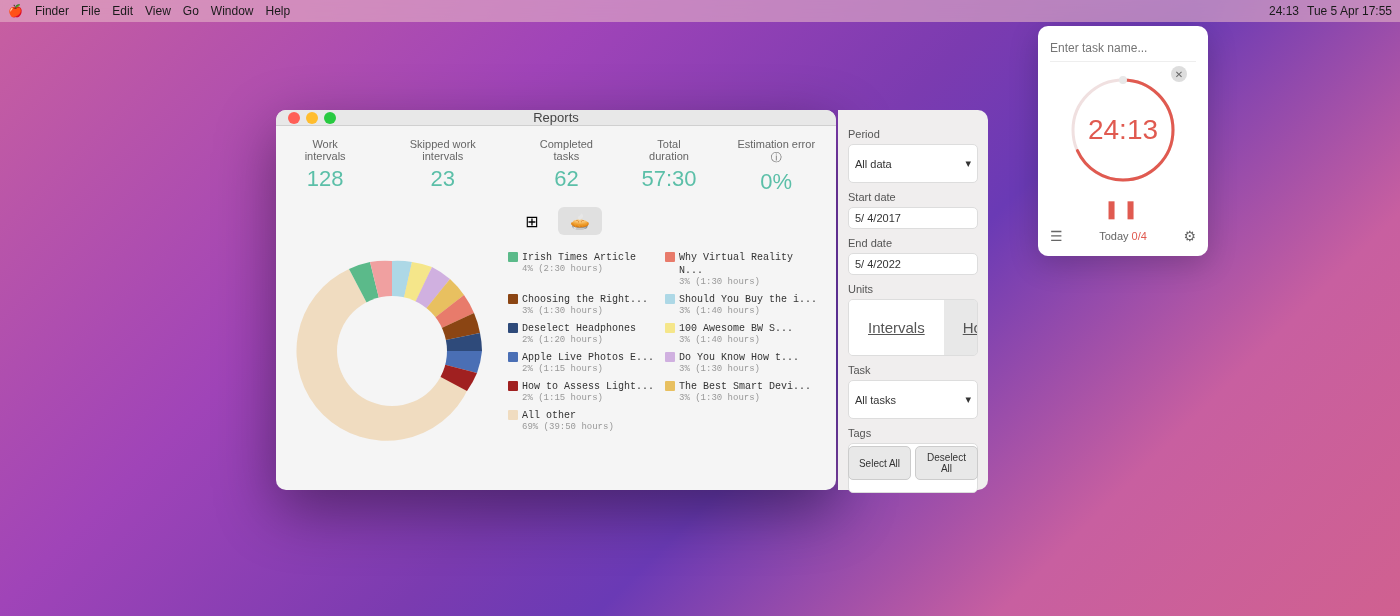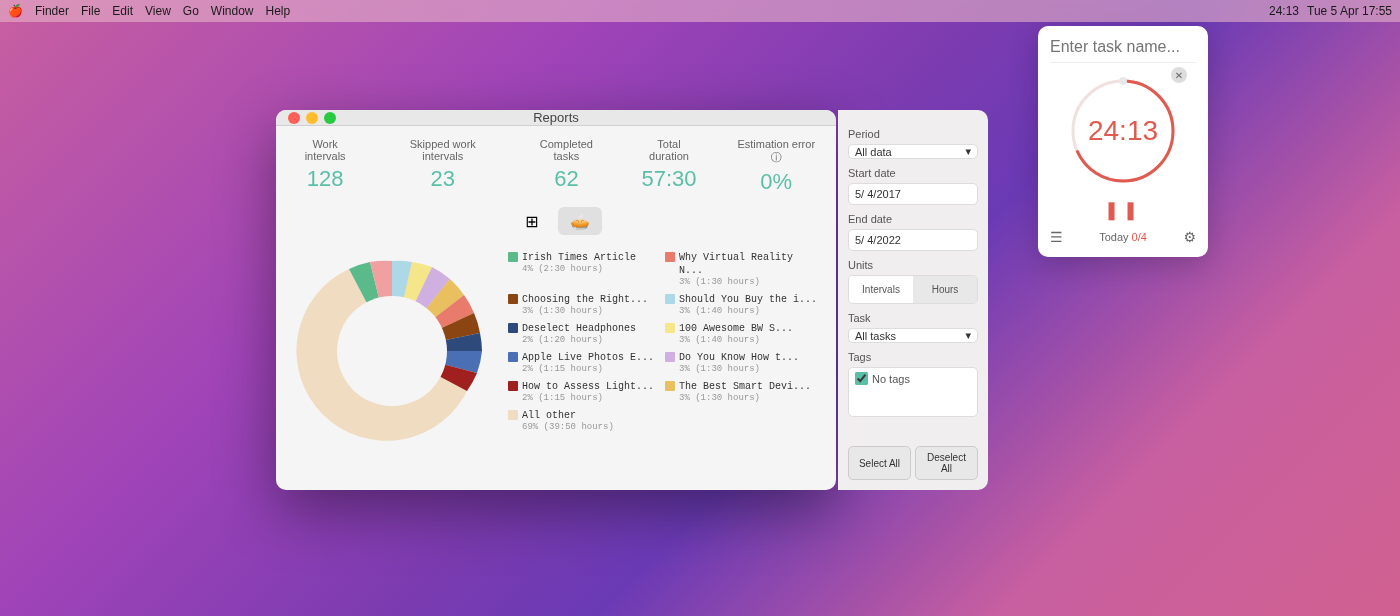--- a/index.html
+++ b/index.html
@@ -148,21 +148,21 @@
       border-radius: 10px;
       box-shadow: 0 8px 30px rgba(0,0,0,0.2);
       padding: 12px;
       z-index: 50;
     }
     .timer-input {
       width: 100%;
       border: none;
       border-bottom: 1px solid #eee;
       outline: none;
-      font-size: 16px;
+      font-size: 12px;
       color: #bbb;
       padding-bottom: 6px;
       margin-bottom: 8px;
       background: transparent;
     }
     .timer-circle-container {
       position: relative;
       width: 120px;
       height: 120px;
       margin: 0 auto 8px;
@@ -214,21 +214,21 @@
       background: #f0eeee;
       border-radius: 0 10px 10px 0;
       padding: 10px;
     }
     .field-label { font-size: 11px; color: #555; margin-bottom: 4px; margin-top: 8px; }
     .field-select {
       width: 100%;
       background: white;
       border: 1px solid #ddd;
       border-radius: 5px;
-      padding: 0 6px;
+      padding: 12px 6px;
       font-size: 11px;
       display: flex;
       justify-content: space-between;
       align-items: center;
       cursor: pointer;
       color: #333;
       gap: 32px;
     }
     .field-input {
       width: 100%;
@@ -242,27 +242,28 @@
     .units-row {
       display: flex;
       gap: 0;
       border: 1px solid #ddd;
       border-radius: 5px;
       overflow: hidden;
       margin-top: 4px;
     }
     .unit-btn {
       flex: 1;
-      padding: 8px;
-      font-size: 10px;
+      padding: 19px;
+      font-size: 15px;
       text-align: center;
       cursor: pointer;
       background: white;
       border: none;
       color: #555;
+      text-decoration: underline;
     }
     .unit-btn.active { background: #e8e8e8; font-weight: 500; }
     .tags-area {
       width: 100%;
       background: white;
       border: 1px solid #ddd;
       border-radius: 5px;
       min-height: 50px;
       padding: 4px 6px;
       font-size: 11px;

